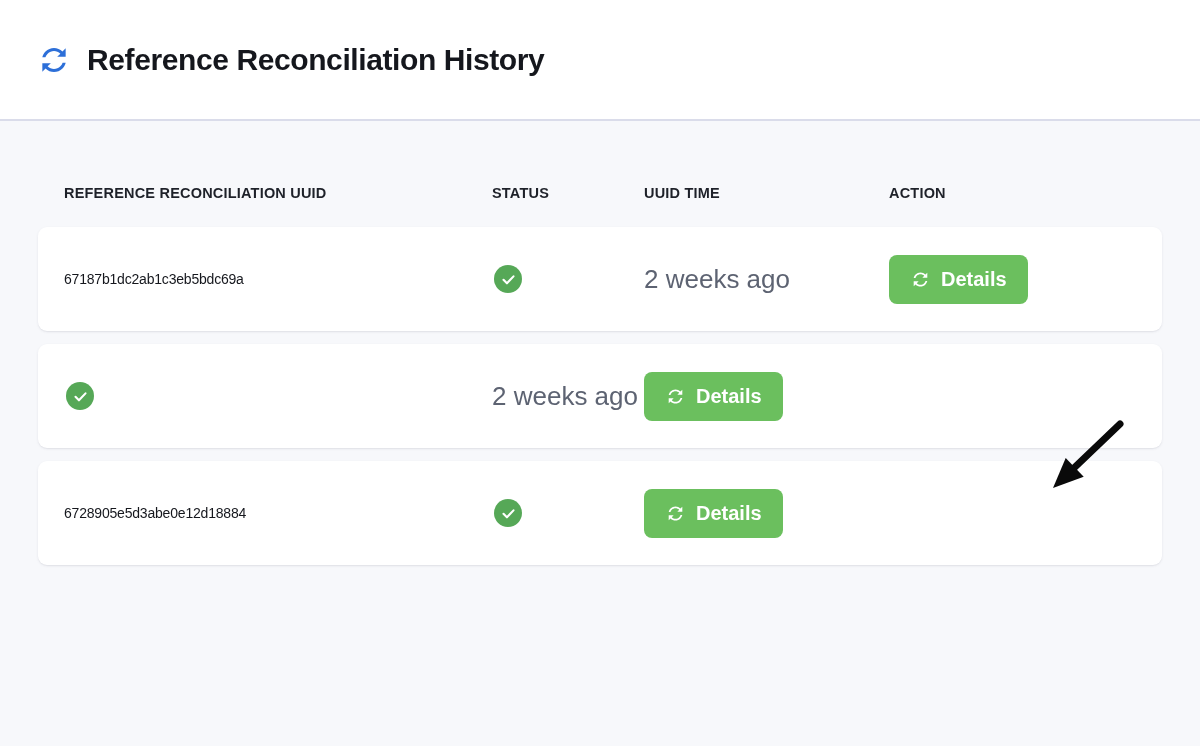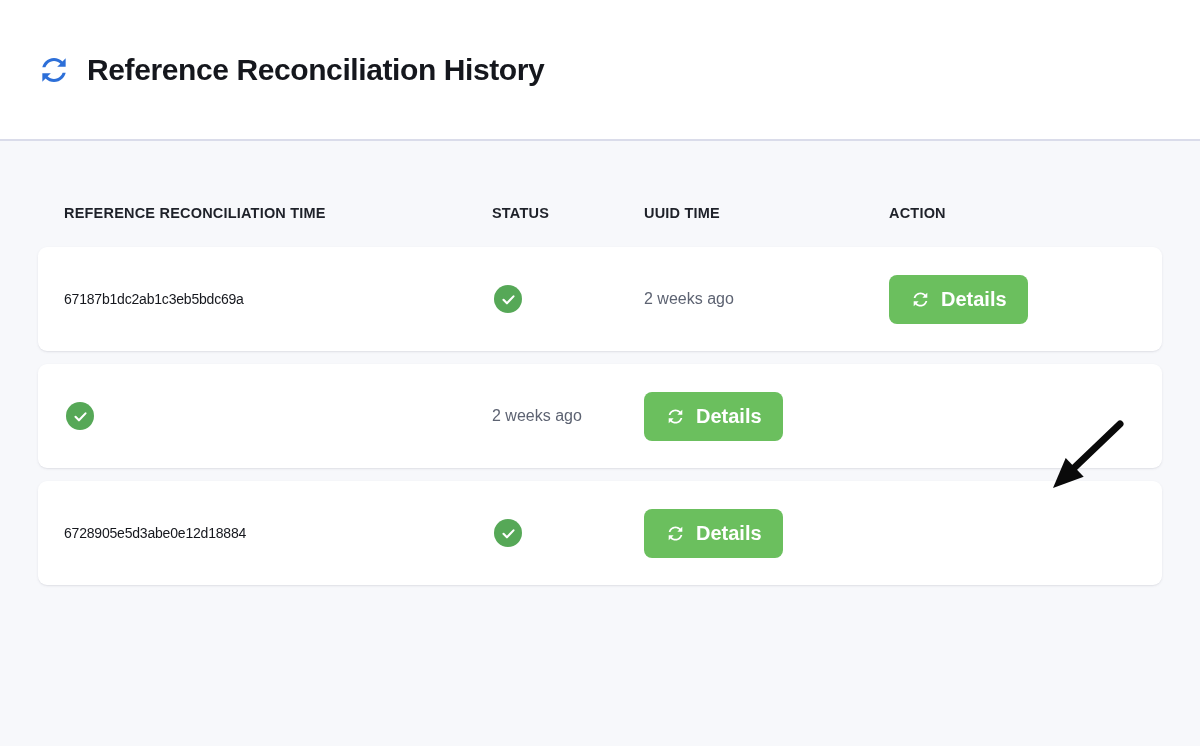--- a/index.html
+++ b/index.html
@@ -15,21 +15,21 @@
   }
   *{margin:0;padding:0;box-sizing:border-box;}
   html,body{width:1200px;height:746px;}
   body{
     background:var(--page-bg);
     font-family:"Liberation Sans", sans-serif;
     position:relative;
     overflow:hidden;
   }
   .app-header{
-    height:141px;
+    height:121px;
     background:#fff;
     border-bottom:2px solid var(--divider);
     display:flex;
     align-items:center;
     padding:0 36px;
   }
   .logo-icon{
     width:36px;height:36px;
     color:var(--accent-blue);
     margin-right:15px;
@@ -75,21 +75,21 @@
   .status-badge{
     width:28px;height:28px;
     border-radius:50%;
     margin-left:2px;
     display:flex;align-items:center;justify-content:center;
     background:#9aa0ab;
   }
   .status-badge[data-status="success"]{background:var(--success-green);}
   .status-badge svg{width:15px;height:15px;}
   .time{
-    font-size:16px;
+    font-size:26px;
     color:var(--text-muted);
   }
   .action-cell{display:flex;align-items:flex-end;}
   .details-btn{
     display:inline-flex;
     align-items:center;
     gap:10px;
     height:49px;
     padding:0 21px;
     background:var(--button-green);
@@ -119,21 +119,21 @@
     <g transform="rotate(45 12 12)">
       <path d="M12 6v3l4-4-4-4v3c-4.42 0-8 3.58-8 8 0 1.57.46 3.03 1.24 4.26L6.7 14.8c-.45-.83-.7-1.79-.7-2.8 0-3.31 2.69-6 6-6zm6.76 1.74L17.3 9.2c.44.84.7 1.79.7 2.8 0 3.31-2.69 6-6 6v-3l-4 4 4 4v-3c4.42 0 8-3.58 8-8 0-1.57-.46-3.03-1.24-4.26z"></path>
     </g>
   </svg>
 </span>
   <h1 class="page-title">Reference Reconciliation History</h1>
 </header>
 
 <main class="content">
   <div class="thead grid-cols">
-    <span>REFERENCE RECONCILIATION TIME</span>
+    <span>REFERENCE RECONCILIATION UUID</span>
     <span>STATUS</span>
     <span>UUID TIME</span>
     <span>ACTION</span>
   </div>
 
   <div>
   <div class="row-card grid-cols">
     <span class="uuid">67187b1dc2ab1c3eb5bdc69a</span>
     <span class="status-cell">
       <span class="status-badge" data-status="success">

